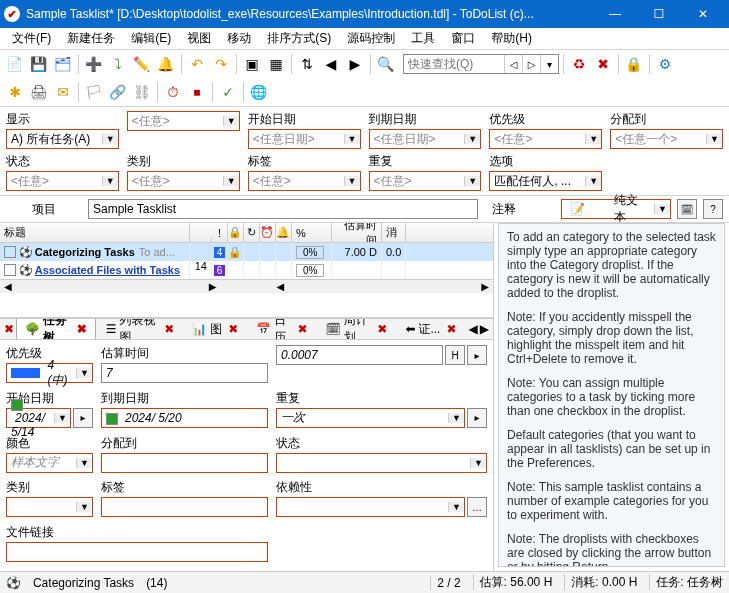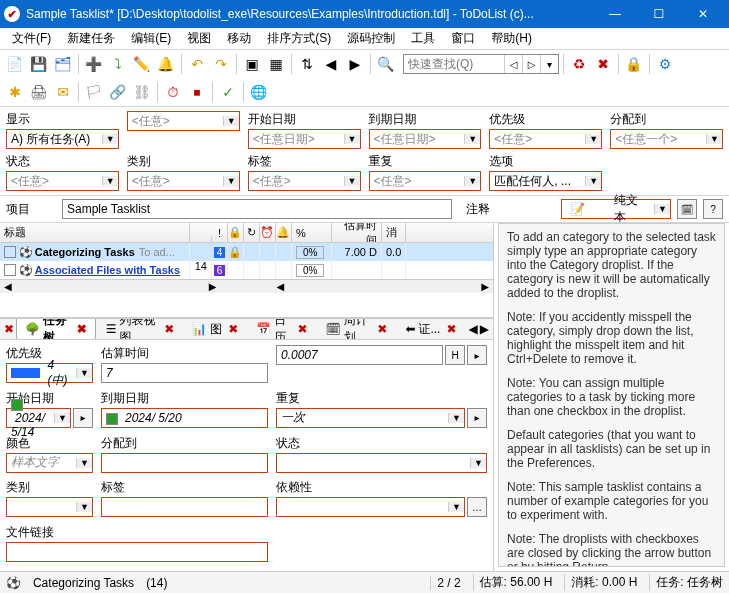--- a/index.html
+++ b/index.html
@@ -16,21 +16,21 @@
 .tb-sep { width: 1px; height: 20px; background: #ccc; margin: 0 2px; }
 .quickfind { display: flex; align-items: center; border: 1px solid #888; height: 20px; margin-left: 4px; }
 .quickfind input { border: none; outline: none; font-size: 12px; padding: 0 4px; width: 100px; color: #000000; }
 .qf-btn { width: 18px; height: 18px; border-left: 1px solid #ccc; display: flex; align-items: center; justify-content: center; font-size: 10px; cursor: pointer; }
 .filter-grid { display: grid; grid-template-columns: repeat(5, 1fr); gap: 4px 8px; padding: 4px 6px; border-bottom: 1px solid #d4d4d4; }
 .filter-cell { display: flex; flex-direction: column; gap: 1px; }
 .filter-label { font-size: 12px; color: #000; }
 .combo { display: flex; align-items: center; border: 1px solid #c2410c; height: 20px; background: #fff; }
 .combo span { flex: 1; padding: 0 4px; font-size: 12px; }
 .combo .arrow { width: 16px; text-align: center; border-left: 1px solid #ccc; font-size: 9px; cursor: pointer; background: #eee; }
-.project-row { display: flex; align-items: center; gap: 6px; padding: 3px 6px; }
+.project-row { display: flex; align-items: center; gap: 6px; padding: 3px 6px; margin-left: 26px; }
 .project-row .lbl { min-width: 50px; }
 .project-row input { flex: 1; border: 1px solid #888; height: 20px; padding: 0 4px; font-size: 12px; }
 .middle { display: flex; min-height: 0; flex: 1; border-top: 1px solid #d4d4d4; }
 .left-pane { display: flex; flex-direction: column; min-width: 0; width: 494px; border-right: 1px solid #ccc; }
 .right-pane { flex: 1; display: flex; flex-direction: column; min-width: 0; }
 .task-grid-wrap { flex: 0 0 95px; display: flex; flex-direction: column; border-bottom: 1px solid #ccc; }
 .grid-header { display: flex; background: linear-gradient(#fdfdfd,#ececec); border-bottom: 1px solid #ccc; height: 20px; align-items: center; font-size: 11px; }
 .col { border-right: 1px solid #ccc; padding: 0 4px; height: 100%; display: flex; align-items: center; overflow: hidden; }
 .grid-rows { overflow: auto; }
 .grid-row { display: flex; height: 18px; align-items: center; font-size: 11px; }

